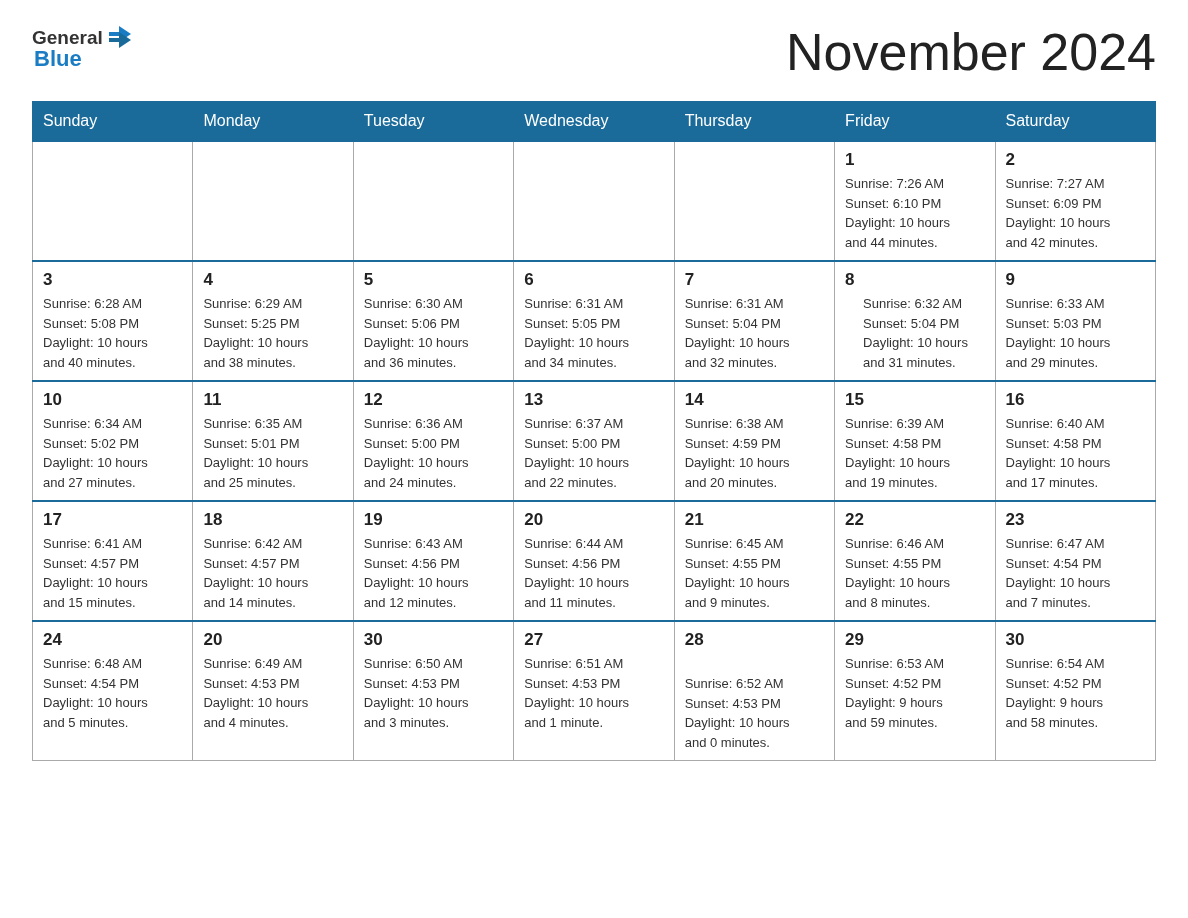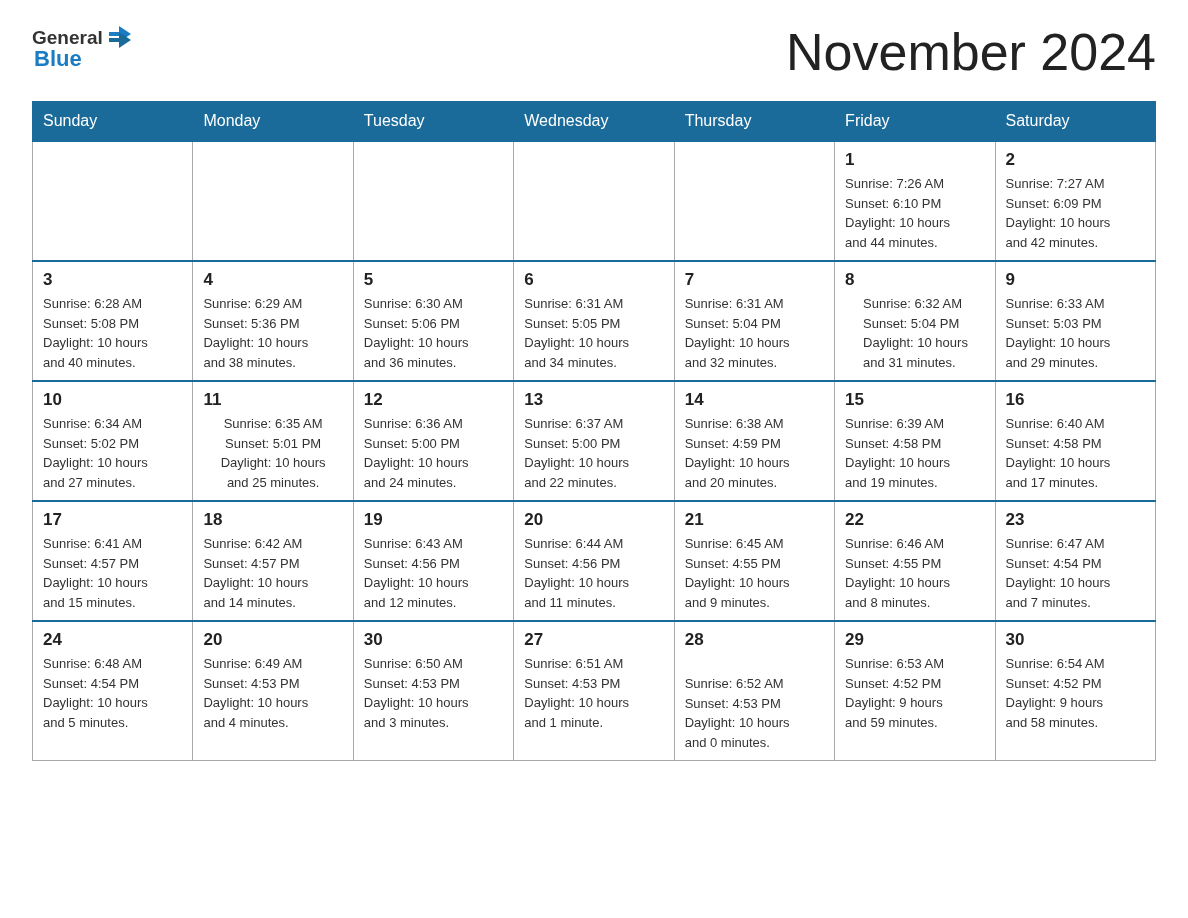--- a/index.html
+++ b/index.html
@@ -152,21 +152,21 @@
         <td>
           <span class="day-number">3</span>
           <div class="day-info" style="white-space: pre-line;">Sunrise: 6:28 AM
 Sunset: 5:08 PM
 Daylight: 10 hours
 and 40 minutes.</div>
         </td>
         <td>
           <span class="day-number">4</span>
           <div class="day-info" style="white-space: pre-line;">Sunrise: 6:29 AM
-Sunset: 5:36 PM
+Sunset: 5:25 PM
 Daylight: 10 hours
 and 38 minutes.</div>
         </td>
         <td>
           <span class="day-number">5</span>
           <div class="day-info" style="white-space: pre-line;">Sunrise: 6:30 AM
 Sunset: 5:06 PM
 Daylight: 10 hours
 and 36 minutes.</div>
         </td>
@@ -202,21 +202,21 @@
       <tr class="row-top">
         <td>
           <span class="day-number">10</span>
           <div class="day-info" style="white-space: pre-line;">Sunrise: 6:34 AM
 Sunset: 5:02 PM
 Daylight: 10 hours
 and 27 minutes.</div>
         </td>
         <td>
           <span class="day-number">11</span>
-          <div class="day-info" style="white-space: pre-line; text-align: center;">Sunrise: 6:35 AM
+          <div class="day-info" style="white-space: pre-line;">Sunrise: 6:35 AM
 Sunset: 5:01 PM
 Daylight: 10 hours
 and 25 minutes.</div>
         </td>
         <td>
           <span class="day-number">12</span>
           <div class="day-info" style="white-space: pre-line;">Sunrise: 6:36 AM
 Sunset: 5:00 PM
 Daylight: 10 hours
 and 24 minutes.</div>

